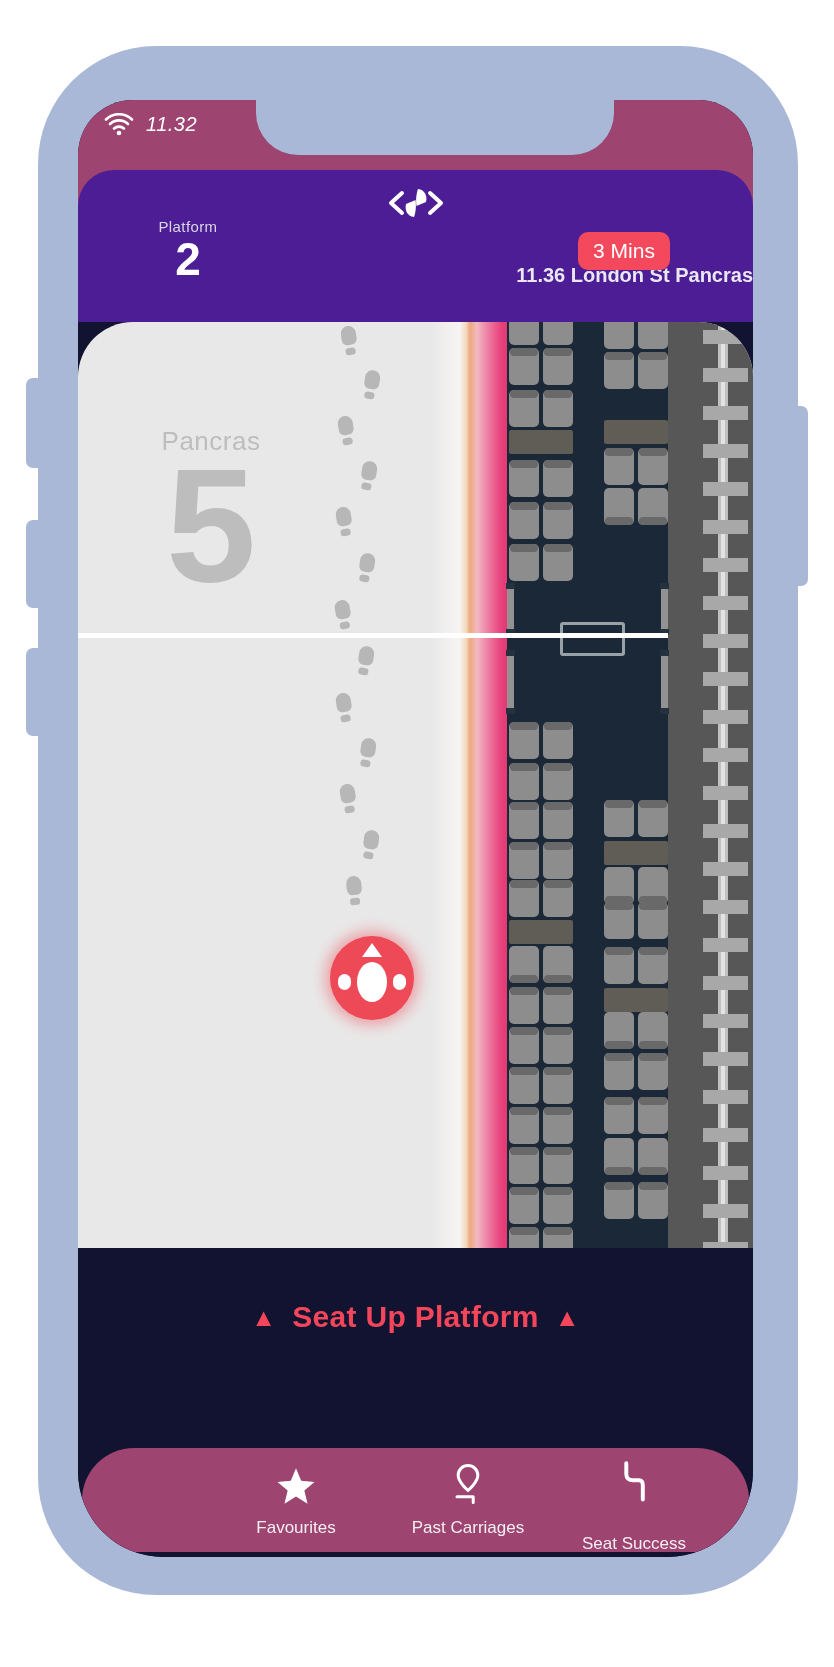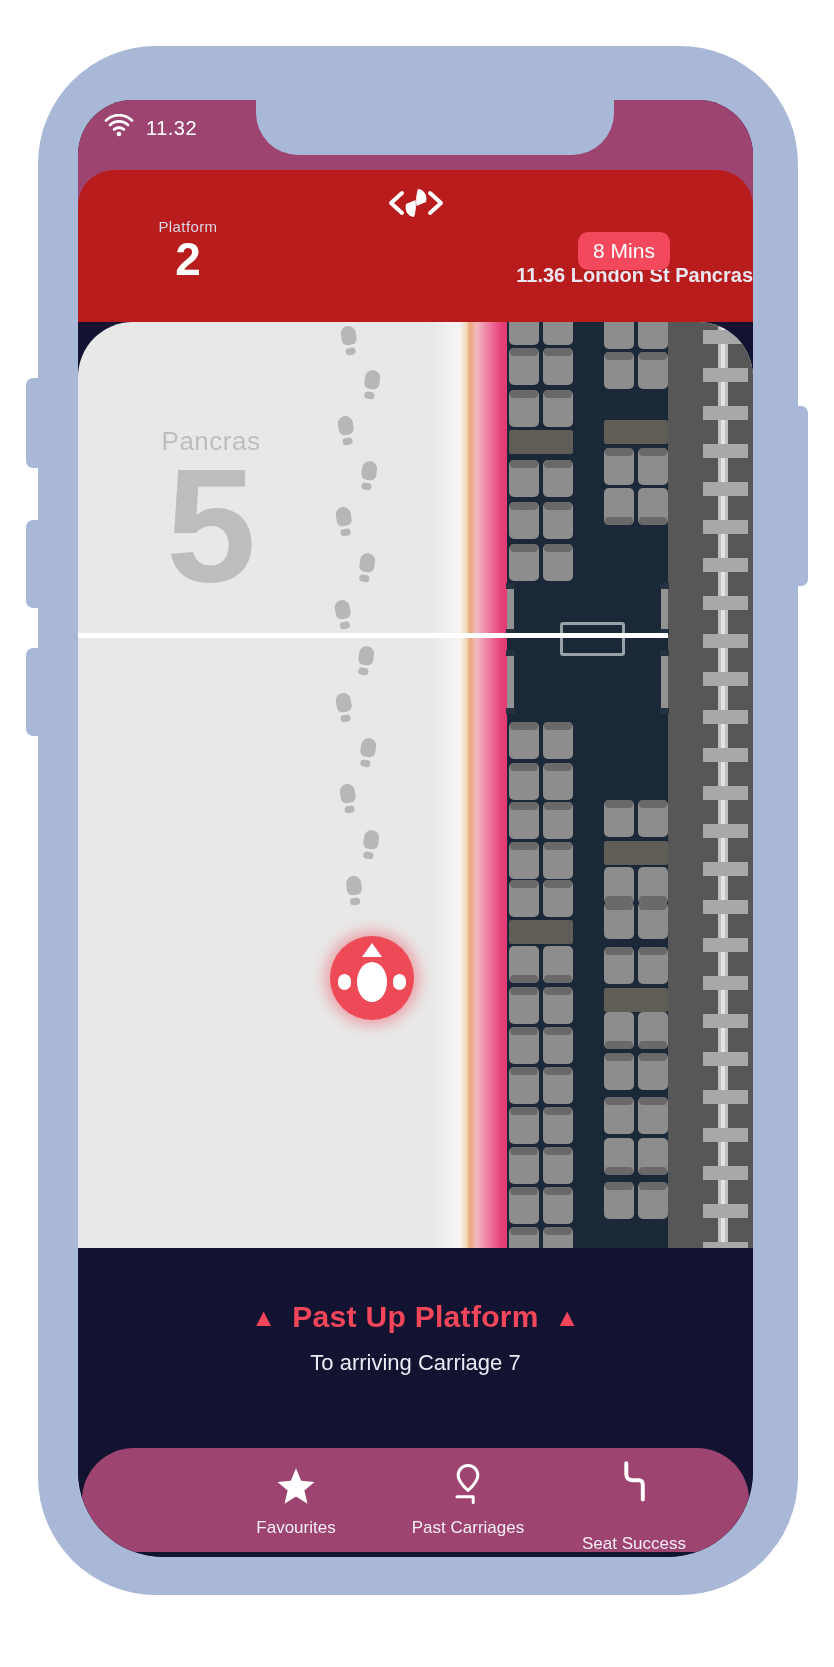--- a/index.html
+++ b/index.html
@@ -15,26 +15,26 @@
   .phone{position:absolute;left:38px;top:46px;width:760px;height:1549px;
          background:#a9b8d7;border-radius:118px;}
   .screen{position:absolute;left:40px;top:54px;width:675px;height:1457px;
           background:#111330;border-radius:55px 55px 85px 85px;overflow:hidden;}
 
   
   .status-plum{position:absolute;left:0;top:0;width:100%;height:150px;background:#9d4470;}
   .notch{position:absolute;left:178px;top:0;width:358px;height:55px;background:#a9b8d7;
          border-radius:0 0 42px 42px;z-index:6;}
   .status-content{position:absolute;left:26px;top:13px;height:30px;display:flex;
-                  align-items:center;gap:12px;z-index:7;color:#fff;}
+                  gap:12px;z-index:7;color:#fff;font-style:italic;}
   .time{font-size:20px;letter-spacing:.5px;}
 
   
   .header-card{position:absolute;left:0;top:70px;width:100%;height:152px;
-               background:#b91c1c;border-radius:36px 36px 0 0;z-index:5;}
+               background:#4c1d95;border-radius:36px 36px 0 0;z-index:5;}
   .logo{position:absolute;left:50%;top:16px;transform:translateX(-50%);}
   .platform-block{position:absolute;left:68px;top:48px;width:84px;text-align:center;color:#fff;}
   .platform-label{font-size:15px;color:#d9d7e6;letter-spacing:.4px;}
   .platform-number{font-size:46px;font-weight:700;line-height:1.05;}
   .station-title{position:absolute;left:0;top:54px;width:100%;text-align:center;
                  color:#fff;font-size:31px;font-weight:700;letter-spacing:.3px;}
   .service-sub{position:absolute;left:0;top:94px;width:100%;text-align:right;
                color:#e9e7f2;font-size:20px;font-weight:bold;}
   .eta-badge{position:absolute;left:500px;top:62px;width:92px;height:38px;background:#f4485c;
              border-radius:10px;color:#fff;font-size:21px;display:flex;align-items:center;
@@ -127,21 +127,21 @@
           <path d="M43 7 L54 17 L43 27" fill="none" stroke="#fff" stroke-width="4" stroke-linejoin="round" stroke-linecap="round"></path>
           <path d="M31 3 c7 1 9.5 7 8 13 l-9.5 4 c-1 -6.5 0 -13 1.5 -17 z" fill="#fff"></path>
           <path d="M27 31 c-7 -1 -9.5 -7 -8 -13 l9.5 -4 c1 6.5 0 13 -1.5 17 z" fill="#fff"></path>
         </svg>
       </div>
       <div class="platform-block">
         <div class="platform-label">Platform</div>
         <div class="platform-number">2</div>
       </div>
       <div class="service-sub">11.36 London St Pancras</div>
-      <div class="eta-badge">8 Mins</div>
+      <div class="eta-badge">3 Mins</div>
     </div>
 
     <div class="map" id="map">
       <div class="edge-gradient"></div>
       <div class="train" id="train"></div>
       <div class="track" id="track">
         <div class="rail">
             <div class="rail-core"></div>
           </div>
       <div class="sleeper" style="top: 8px;"></div>
@@ -487,24 +487,23 @@
         </div>
         <div class="fp" style="left: 268px; top: 554px; transform: rotate(-6deg);">
           <div class="sole"></div>
           <div class="heel"></div>
         </div>
       </div>
 
     <div class="info-panel">
       <div class="walk-title">
         <span class="walk-arrow">▲</span>
-        <span>Past Up Platform</span>
+        <span>Seat Up Platform</span>
         <span class="walk-arrow">▲</span>
       </div>
-      <div class="walk-sub">To arriving Carriage 7</div>
     </div>
 
     <div class="navbar">
       <div class="nav-item" style="left:129px;">
         <div class="nav-icon">
           <svg width="40" height="40" viewBox="0 0 34 34">
             <polygon points="17,2 21.4,12.6 32.8,13.5 24.1,20.9 26.8,32 17,26 7.2,32 9.9,20.9 1.2,13.5 12.6,12.6" fill="#fff"></polygon>
           </svg>
         </div>
         <div class="nav-label">Favourites</div>

